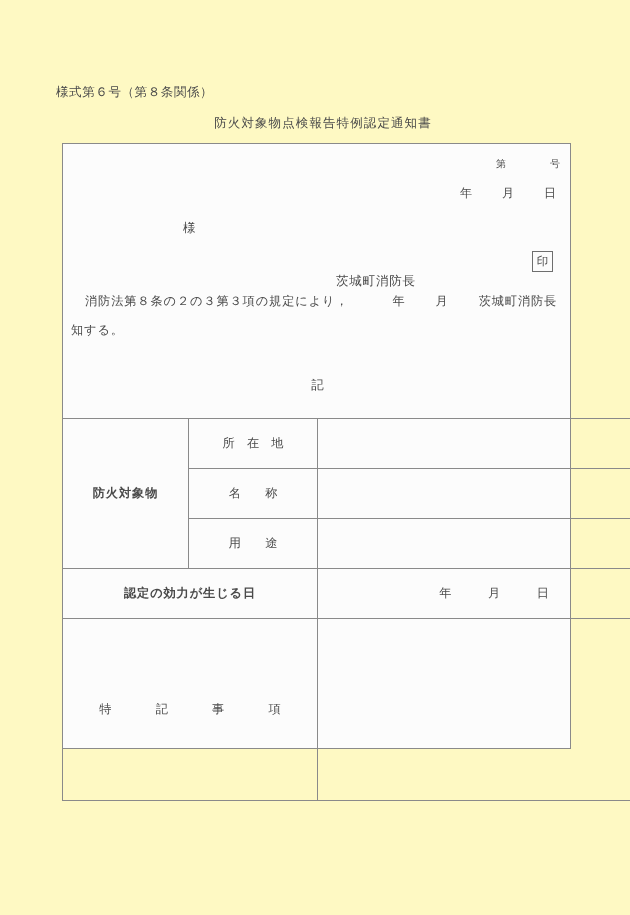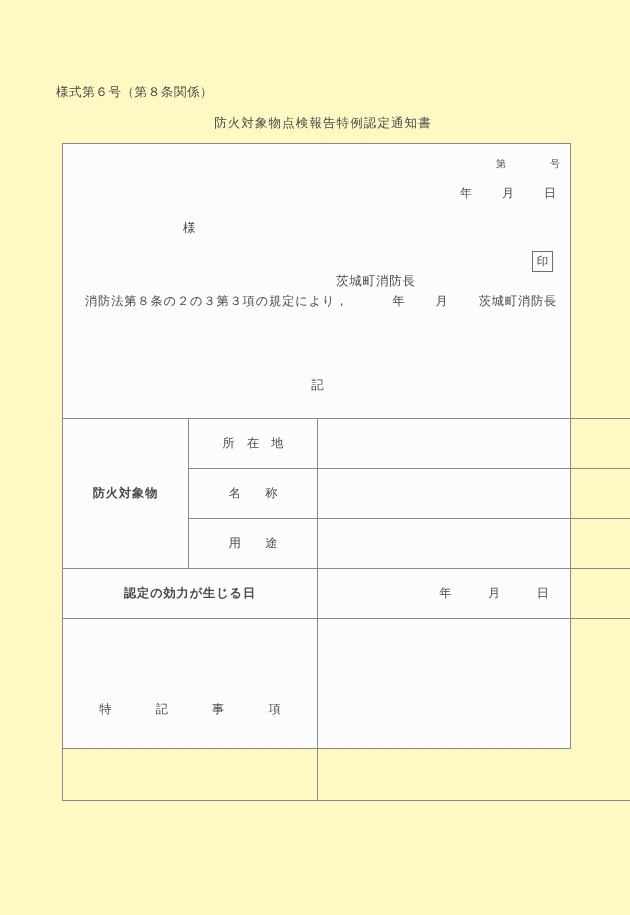--- a/index.html
+++ b/index.html
@@ -199,20 +199,21 @@
       <div class="addressee">様</div>
 
       <div class="issuer">茨城町消防長</div>
 
       <div class="seal-box">印</div>
 
       <div class="body-text">
         <div class="body-line indent">
           <span>消防法第８条の２の３第３項の規定により，</span><span class="sp-w"></span><span>年</span><span class="sp-m"></span><span>月</span><span class="sp-m"></span><span>茨城町消防長</span>
         </div>
+        <div class="body-line">知する。</div>
       </div>
 
       <div class="ki-mark">記</div>
 
     </div>
 
     <table class="tbl">
       <tbody>
           <tr class="r-sub">
         <td class="col-a" rowspan="3">

